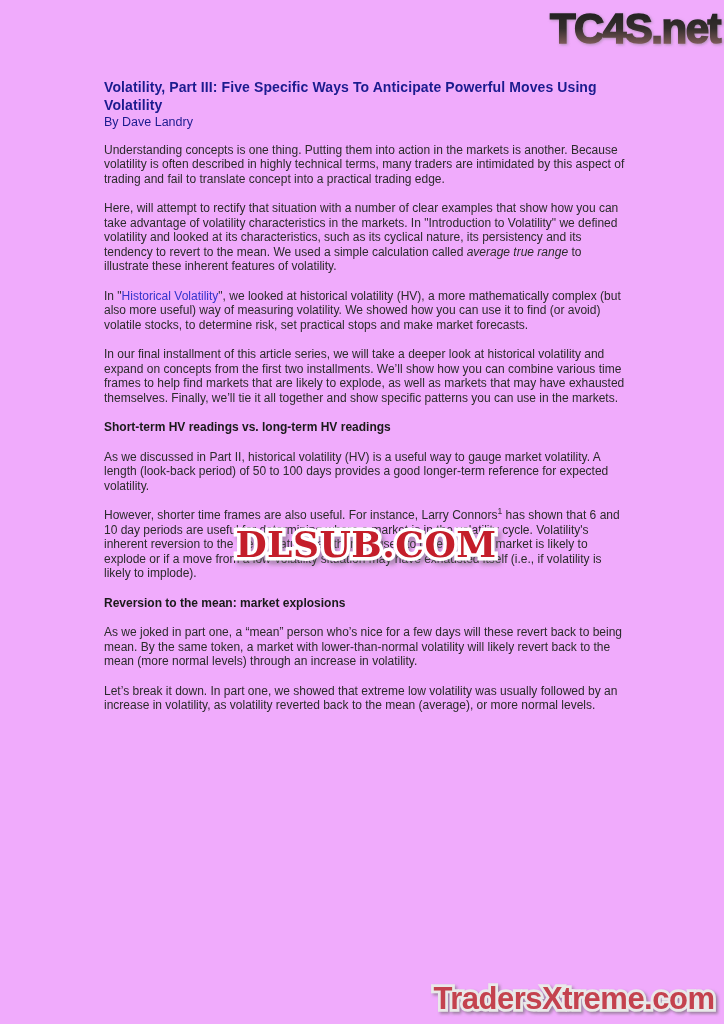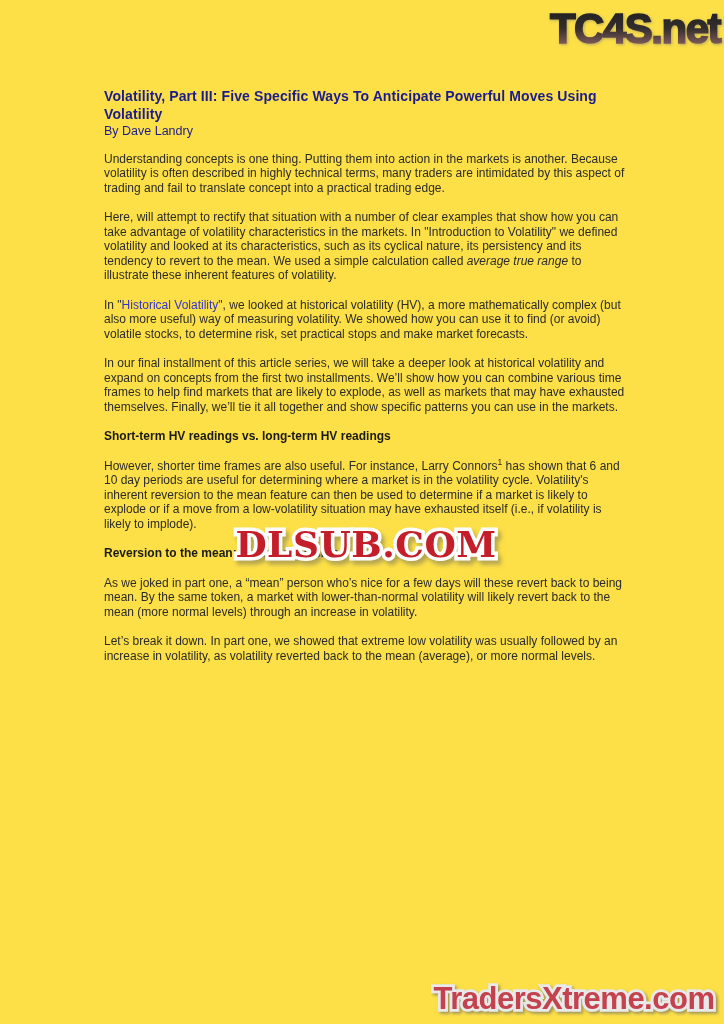--- a/index.html
+++ b/index.html
@@ -1,25 +1,25 @@
 <!DOCTYPE html>
 <html><head>
 <meta charset="utf-8">
 <style>
   * { margin:0; padding:0; box-sizing:border-box; }
   html,body { width:724px; height:1024px; background:#ffffff; overflow:hidden; }
   body { font-family:"Liberation Sans", sans-serif; position:relative; }
 
-  .page { position:absolute; inset:0; background:#fde047; }
+  .page { position:absolute; inset:0; background:#f0abfc; }
 
   
   .top-logo { position:absolute; top:2px; right:0px; width:216px; height:54px; }
 
   
-  .article { position:absolute; left:104px; top:87px; width:524px;
+  .article { position:absolute; left:104px; top:78px; width:524px;
              font-size:12px; line-height:14.5px; color:#2b2b2b; }
   .article .title { font-size:14px; line-height:18px; font-weight:bold;
                     color:#1b1b8e; margin-bottom:1px; letter-spacing:0.1px; }
   .article .byline { display:inline-block; font-size:12.5px; color:#1b1b8e;
                      margin-bottom:13px; cursor:pointer; }
   .article p { margin:0 0 15px 0; }
   .article h2 { font-size:12px; line-height:14.5px; font-weight:bold;
                 color:#1a1a1a; margin:0 0 15px 0; }
   .article .inline-link { color:#3333cc; cursor:pointer; }
   .article em { font-style:italic; }
@@ -60,20 +60,21 @@
     <p>Understanding concepts is one thing. Putting them into action in the markets is another. Because volatility is often described in highly technical terms, many traders are intimidated by this aspect of trading and fail to translate concept into a practical trading edge.</p>
 
     <p><span>Here, will attempt to rectify that situation with a number of clear examples that show how you can take advantage of volatility characteristics in the markets. In "Introduction to Volatility" we defined volatility and looked at its characteristics, such as its cyclical nature, its persistency and its tendency to revert to the mean. We used a simple calculation called </span><em>average true range</em><span> to illustrate these inherent features of volatility.</span></p>
 
     <p><span>In "</span><a class="inline-link">Historical Volatility</a><span>", we looked at historical volatility (HV), a more mathematically complex (but also more useful) way of measuring volatility. We showed how you can use it to find (or avoid) volatile stocks, to determine risk, set practical stops and make market forecasts.</span></p>
 
     <p>In our final installment of this article series, we will take a deeper look at historical volatility and expand on concepts from the first two installments. We’ll show how you can combine various time frames to help find markets that are likely to explode, as well as markets that may have exhausted themselves. Finally, we’ll tie it all together and show specific patterns you can use in the markets.</p>
 
     <h2>Short-term HV readings vs. long-term HV readings</h2>
 
+    <p>As we discussed in Part II, historical volatility (HV) is a useful way to gauge market volatility. A length (look-back period) of 50 to 100 days provides a good longer-term reference for expected volatility.</p>
 
     <p><span>However, shorter time frames are also useful. For instance, Larry Connors</span><sup>1</sup><span> has shown that 6 and 10 day periods are useful for determining where a market is in the volatility cycle. Volatility's inherent reversion to the mean feature can then be used to determine if a market is likely to explode or if a move from a low-volatility situation may have exhausted itself (i.e., if volatility is likely to implode).</span></p>
 
     <h2>Reversion to the mean: market explosions</h2>
 
     <p>As we joked in part one, a “mean” person who’s nice for a few days will these revert back to being mean. By the same token, a market with lower-than-normal volatility will likely revert back to the mean (more normal levels) through an increase in volatility.</p>
 
     <p>Let’s break it down. In part one, we showed that extreme low volatility was usually followed by an increase in volatility, as volatility reverted back to the mean (average), or more normal levels.</p>
 
   </div>

